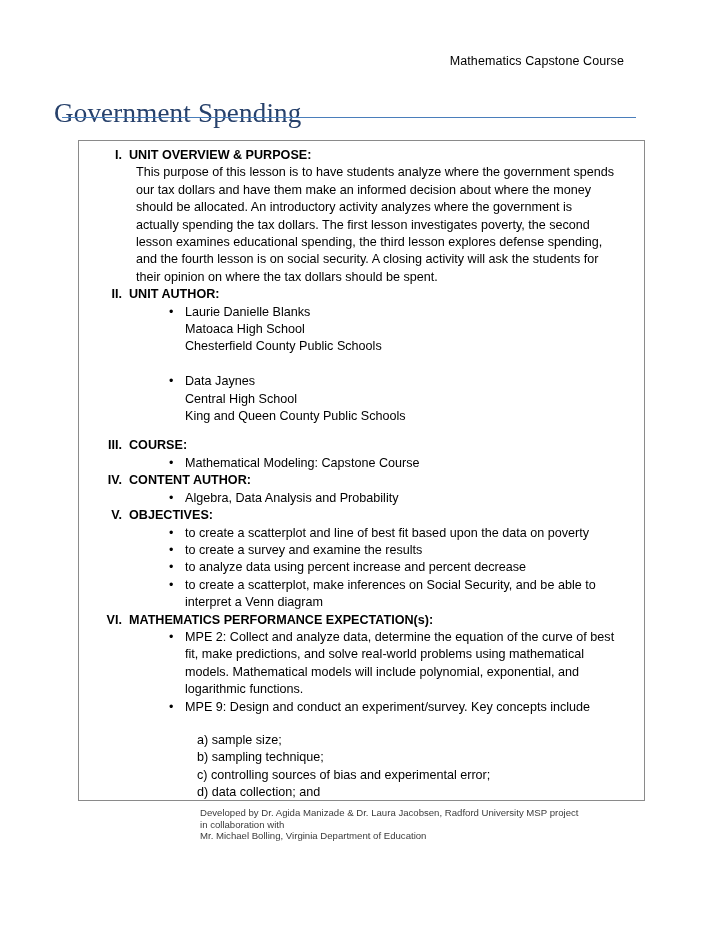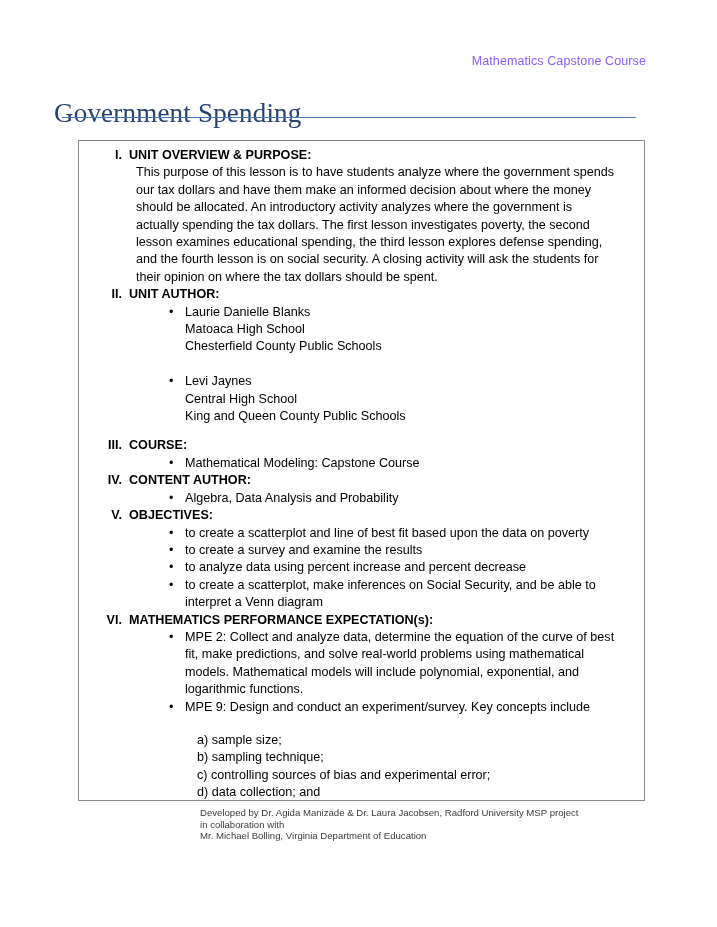--- a/index.html
+++ b/index.html
@@ -20,27 +20,27 @@
     position: absolute;
     left: 0; top: 0;
     width: 717px;
     height: 927px;
     background: #ffffff;
   }
 
   
   .doc-header {
     position: absolute;
-    left: 70px;
+    left: 48px;
     top: 54px;
     width: 576px;
     text-align: right;
     font-family: "Liberation Sans", sans-serif;
     font-size: 12.5px;
-    color: #8b5cf6;
+    color: #000000;
     letter-spacing: 0.1px;
   }
 
   
   .doc-title {
     position: absolute;
     left: 54px;
     top: 80px;
     font-family: "Liberation Serif", serif;
     font-size: 27px;
@@ -197,21 +197,21 @@
       <ul class="bullets">
         <li>
           <span class="dot">•</span>
           <span class="sub-line">Laurie Danielle Blanks</span>
           <span class="sub-line">Matoaca High School</span>
           <span class="sub-line">Chesterfield County Public Schools</span>
           <span class="spacer-line"></span>
         </li>
         <li>
           <span class="dot">•</span>
-          <span class="sub-line">Levi Jaynes</span>
+          <span class="sub-line">Data Jaynes</span>
           <span class="sub-line">Central High School</span>
           <span class="sub-line">King and Queen County Public Schools</span>
         </li>
       </ul>
 
       <div class="gap-12"></div>
 
       <div class="sec">
         <div class="sec-num">III.</div>
         <div class="sec-title">COURSE:</div>

